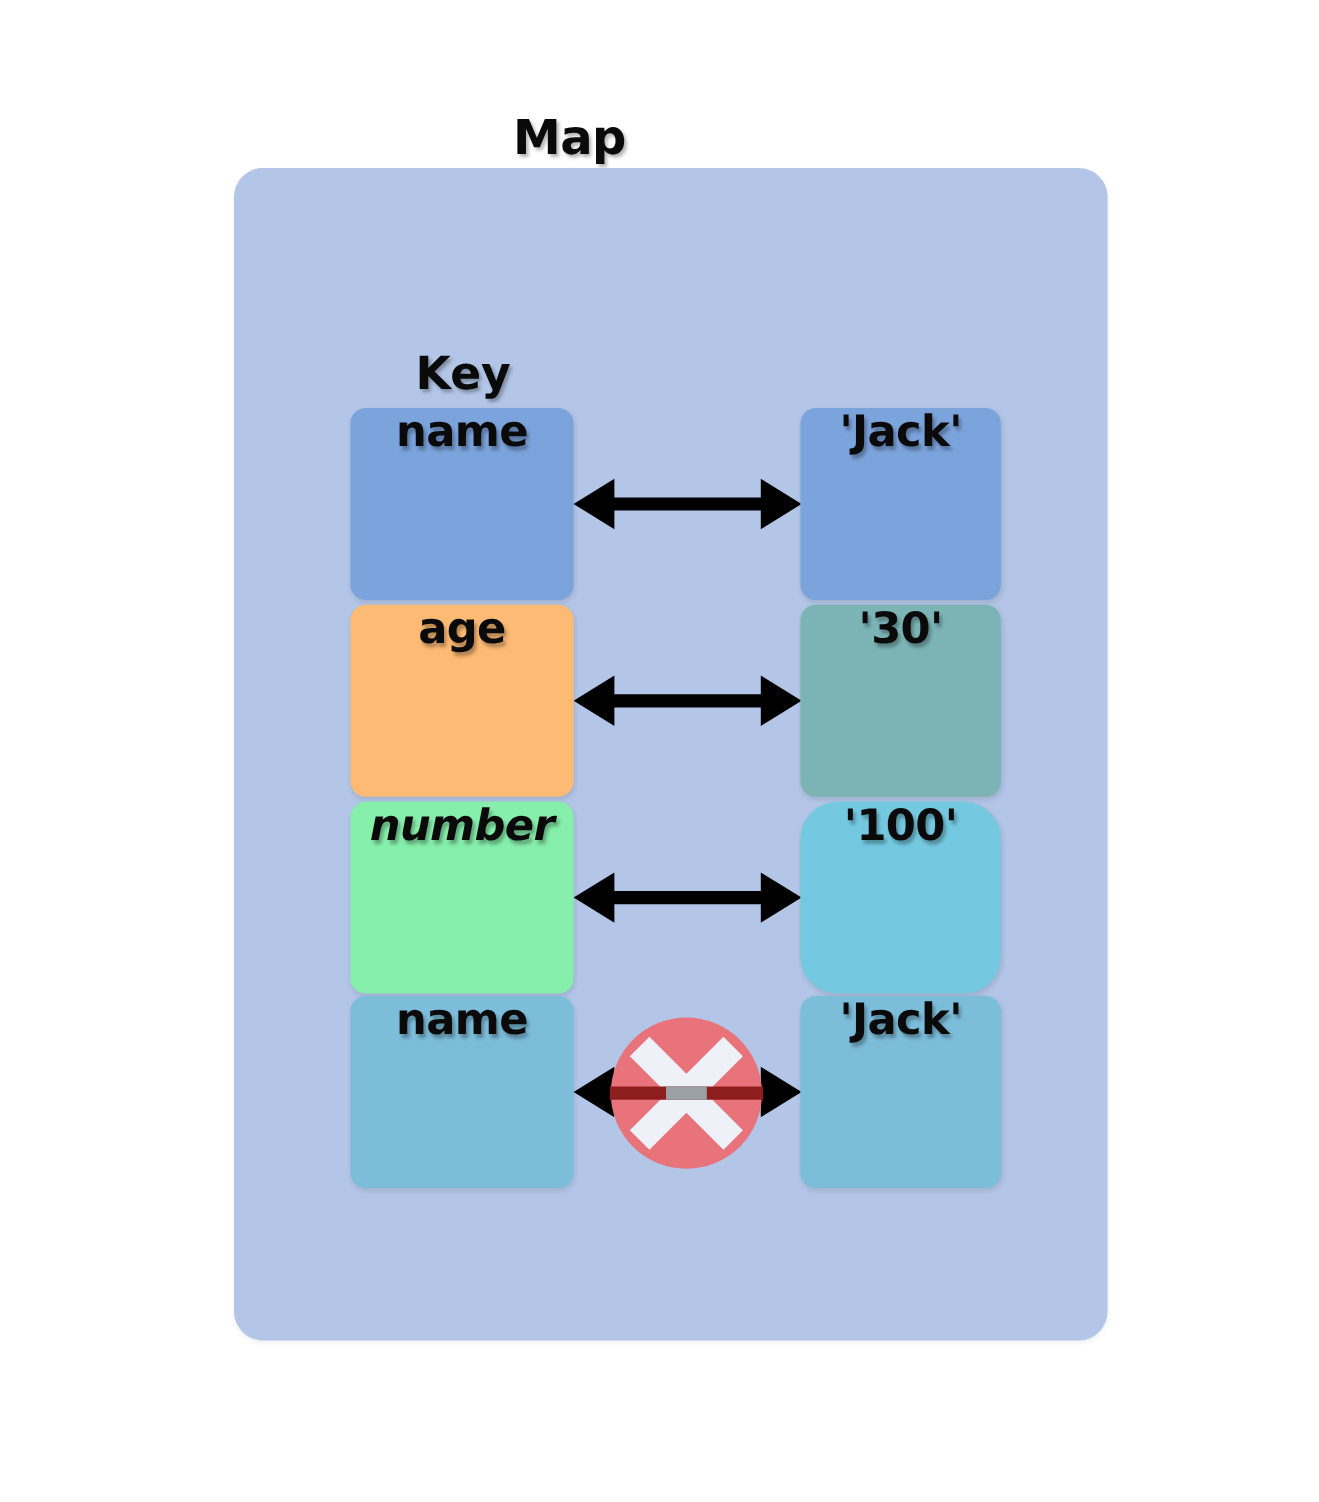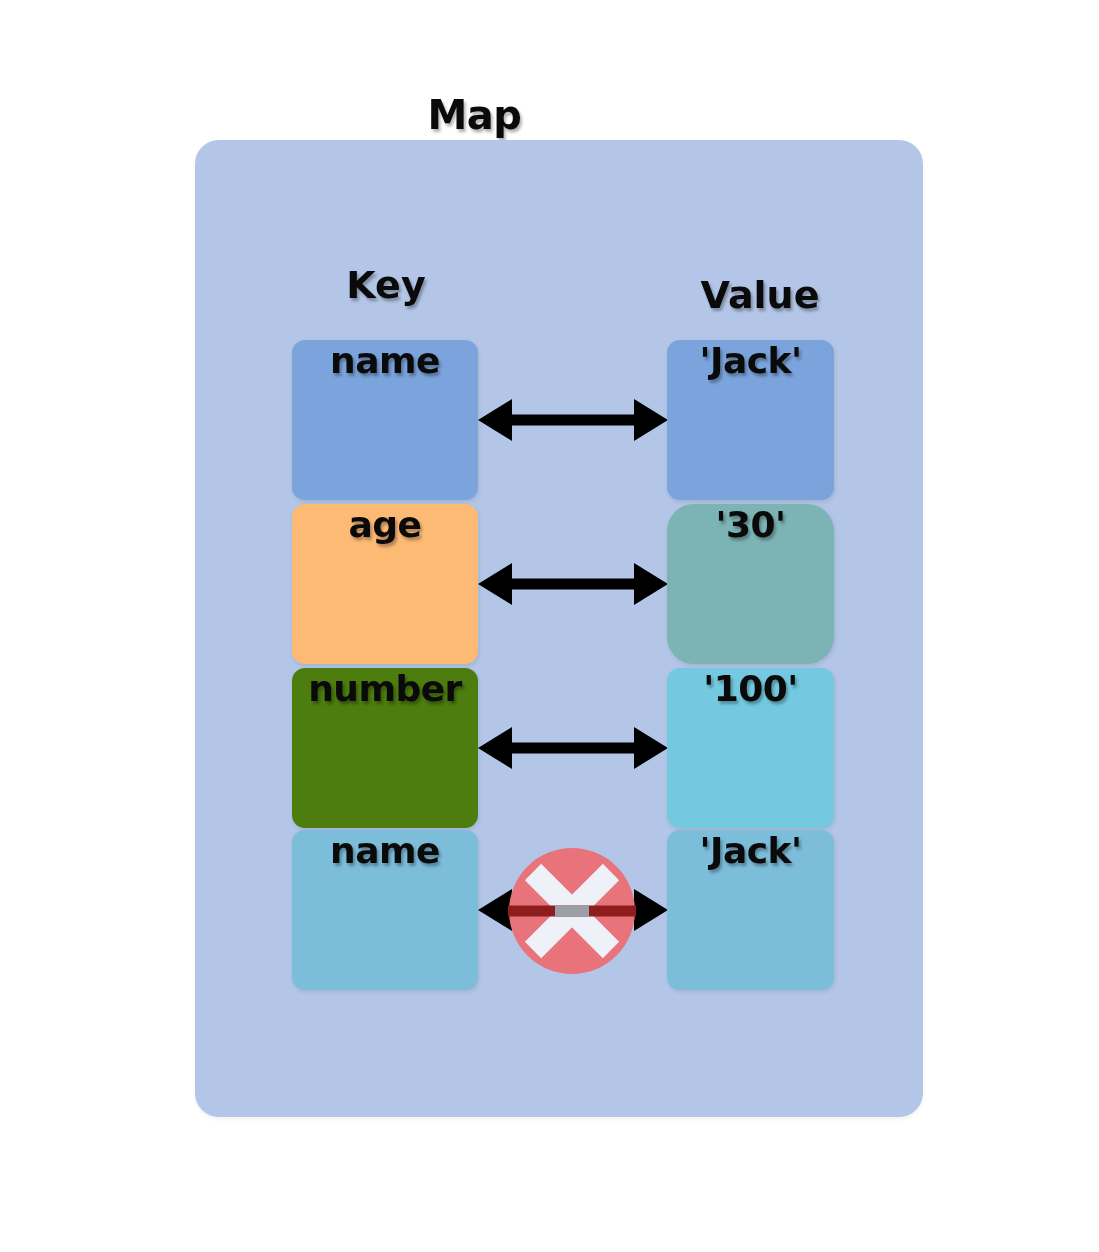--- a/index.html
+++ b/index.html
@@ -44,21 +44,21 @@
   
   .col-header {
     position: absolute;
     font-size: 38px;
     font-weight: bold;
     color: #0a0a0a;
     text-shadow: 2px 3px 3px rgba(0,0,0,0.30);
     text-align: center;
     white-space: nowrap;
   }
-  #header-key   { left: 98px;  top: 123px; width: 186px; }
+  #header-key   { left: 98px;  top: 149px; width: 186px; }
   #header-value { left: 472px; top: 133px; width: 186px; }
 
   
   .map-row {
     position: absolute;
     left: 0;
     width: 728px;
     height: 160px;
   }
   #row-0 { top: 200px; }
@@ -110,21 +110,20 @@
   .reject-marker svg { display: block; width: 128px; height: 128px; }
 </style>
 </head>
 <body>
 
 <div id="diagram-title">Map</div>
 
 <div id="map-panel">
 
   <div id="header-key" class="col-header">Key</div>
-  <div id="header-value" class="col-header">Value</div>
 
   <div class="map-row" id="row-0">
     <div class="cell key-cell" style="background-color: rgb(123, 163, 220);">
       <span class="cell-label">name</span>
     </div>
     <div class="arrow-wrap">
       <svg viewBox="0 0 190 160" xmlns="http://www.w3.org/2000/svg">
         <line x1="20" y1="80" x2="170" y2="80" stroke="#000000" stroke-width="11"></line>
         <polygon points="0,80 34,59 34,101" fill="#000000"></polygon>
         <polygon points="190,80 156,59 156,101" fill="#000000"></polygon>
@@ -139,37 +138,37 @@
     <div class="cell key-cell" style="background-color: #fdba74;">
       <span class="cell-label">age</span>
     </div>
     <div class="arrow-wrap">
       <svg viewBox="0 0 190 160" xmlns="http://www.w3.org/2000/svg">
         <line x1="20" y1="80" x2="170" y2="80" stroke="#000000" stroke-width="11"></line>
         <polygon points="0,80 34,59 34,101" fill="#000000"></polygon>
         <polygon points="190,80 156,59 156,101" fill="#000000"></polygon>
       </svg>
     </div>
-    <div class="cell value-cell" style="background-color: rgb(124, 180, 182); border-radius: 27px;">
+    <div class="cell value-cell" style="background-color: rgb(124, 180, 182);">
       <span class="cell-label">'30'</span>
     </div>
   </div>
 
   <div class="map-row" id="row-2">
-    <div class="cell key-cell" style="background-color: #4d7c0f;">
+    <div class="cell key-cell" style="background-color: #86efac; font-style: italic;">
       <span class="cell-label">number</span>
     </div>
     <div class="arrow-wrap">
       <svg viewBox="0 0 190 160" xmlns="http://www.w3.org/2000/svg">
         <line x1="20" y1="80" x2="170" y2="80" stroke="#000000" stroke-width="11"></line>
         <polygon points="0,80 34,59 34,101" fill="#000000"></polygon>
         <polygon points="190,80 156,59 156,101" fill="#000000"></polygon>
       </svg>
     </div>
-    <div class="cell value-cell" style="background-color: rgb(116, 201, 224);">
+    <div class="cell value-cell" style="background-color: rgb(116, 201, 224); border-radius: 31px;">
       <span class="cell-label">'100'</span>
     </div>
   </div>
 
   <div class="map-row" id="row-3">
     <div class="cell key-cell" style="background-color: rgb(124, 189, 218);">
       <span class="cell-label">name</span>
     </div>
     <div class="arrow-wrap">
       <svg viewBox="0 0 190 160" xmlns="http://www.w3.org/2000/svg">

